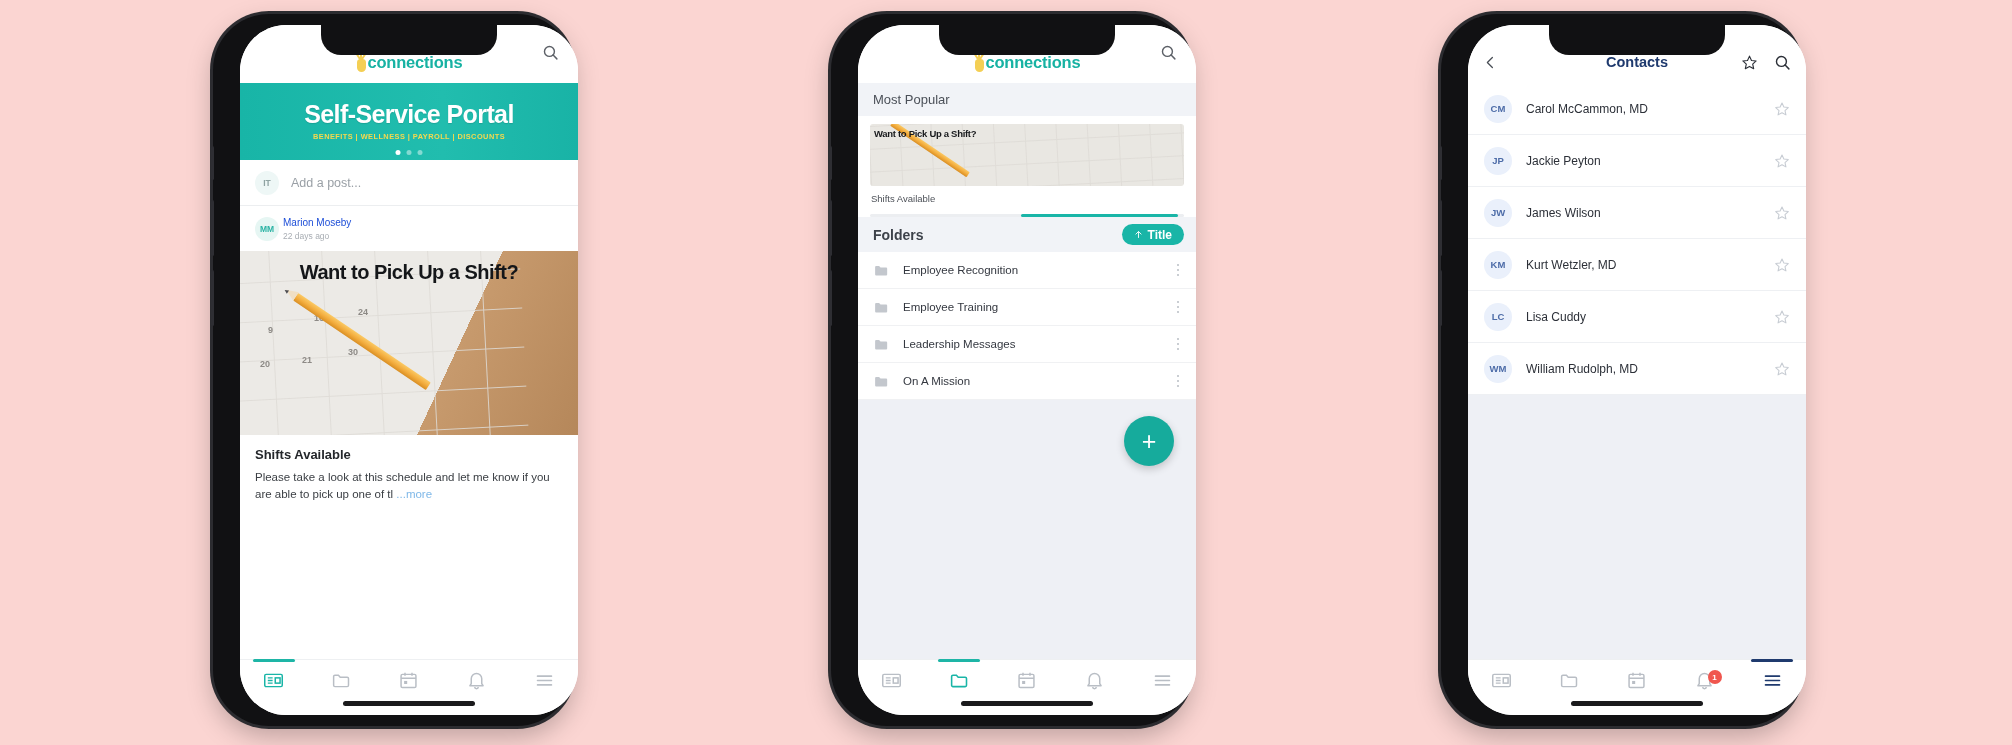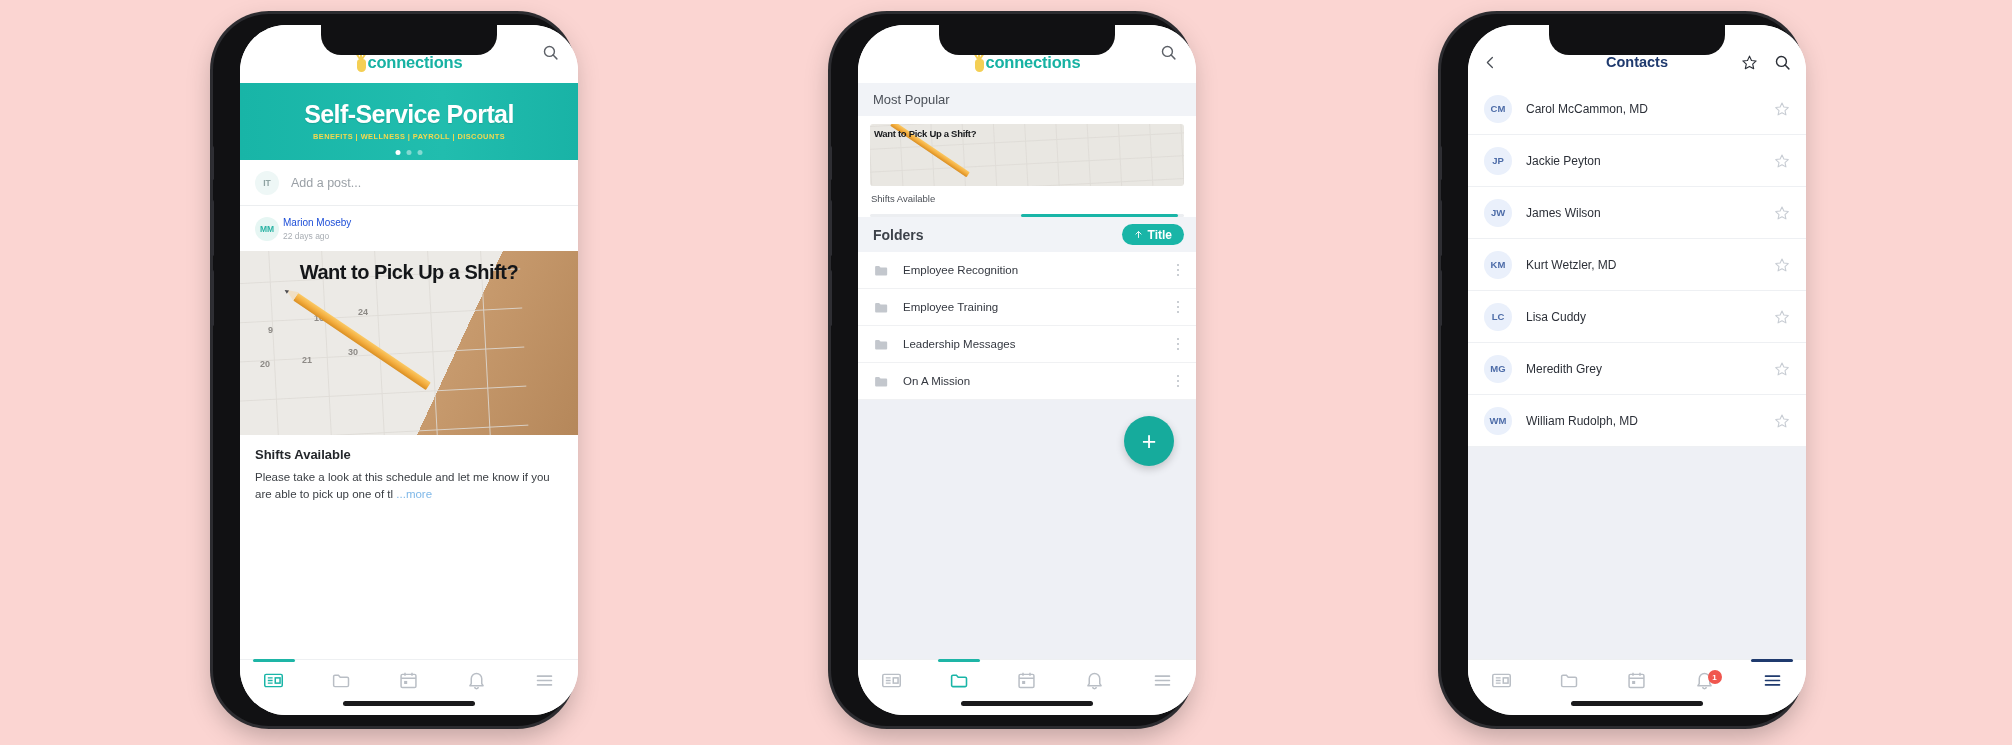--- a/index.html
+++ b/index.html
@@ -743,29 +743,20 @@
       <div class="contactrow">
         <span class="c-avatar">LC</span>
         <span class="c-name">Lisa Cuddy</span>
         <span>
           <svg width="16" height="16" viewBox="0 0 24 24" fill="none" stroke="#c7ccd3" stroke-width="1.6" stroke-linejoin="round">
             <polygon points="12,3 14.8,9.1 21.4,9.8 16.5,14.3 17.9,20.8 12,17.5 6.1,20.8 7.5,14.3 2.6,9.8 9.2,9.1"></polygon>
           </svg>
         </span>
       </div>
       <div class="contactrow">
-        <span class="c-avatar">MG</span>
-        <span class="c-name">Meredith Grey</span>
-        <span>
-          <svg width="16" height="16" viewBox="0 0 24 24" fill="none" stroke="#c7ccd3" stroke-width="1.6" stroke-linejoin="round">
-            <polygon points="12,3 14.8,9.1 21.4,9.8 16.5,14.3 17.9,20.8 12,17.5 6.1,20.8 7.5,14.3 2.6,9.8 9.2,9.1"></polygon>
-          </svg>
-        </span>
-      </div>
-      <div class="contactrow">
         <span class="c-avatar">WM</span>
         <span class="c-name">William Rudolph, MD</span>
         <span>
           <svg width="16" height="16" viewBox="0 0 24 24" fill="none" stroke="#c7ccd3" stroke-width="1.6" stroke-linejoin="round">
             <polygon points="12,3 14.8,9.1 21.4,9.8 16.5,14.3 17.9,20.8 12,17.5 6.1,20.8 7.5,14.3 2.6,9.8 9.2,9.1"></polygon>
           </svg>
         </span>
       </div>
 
       <div class="c-filler"></div>

